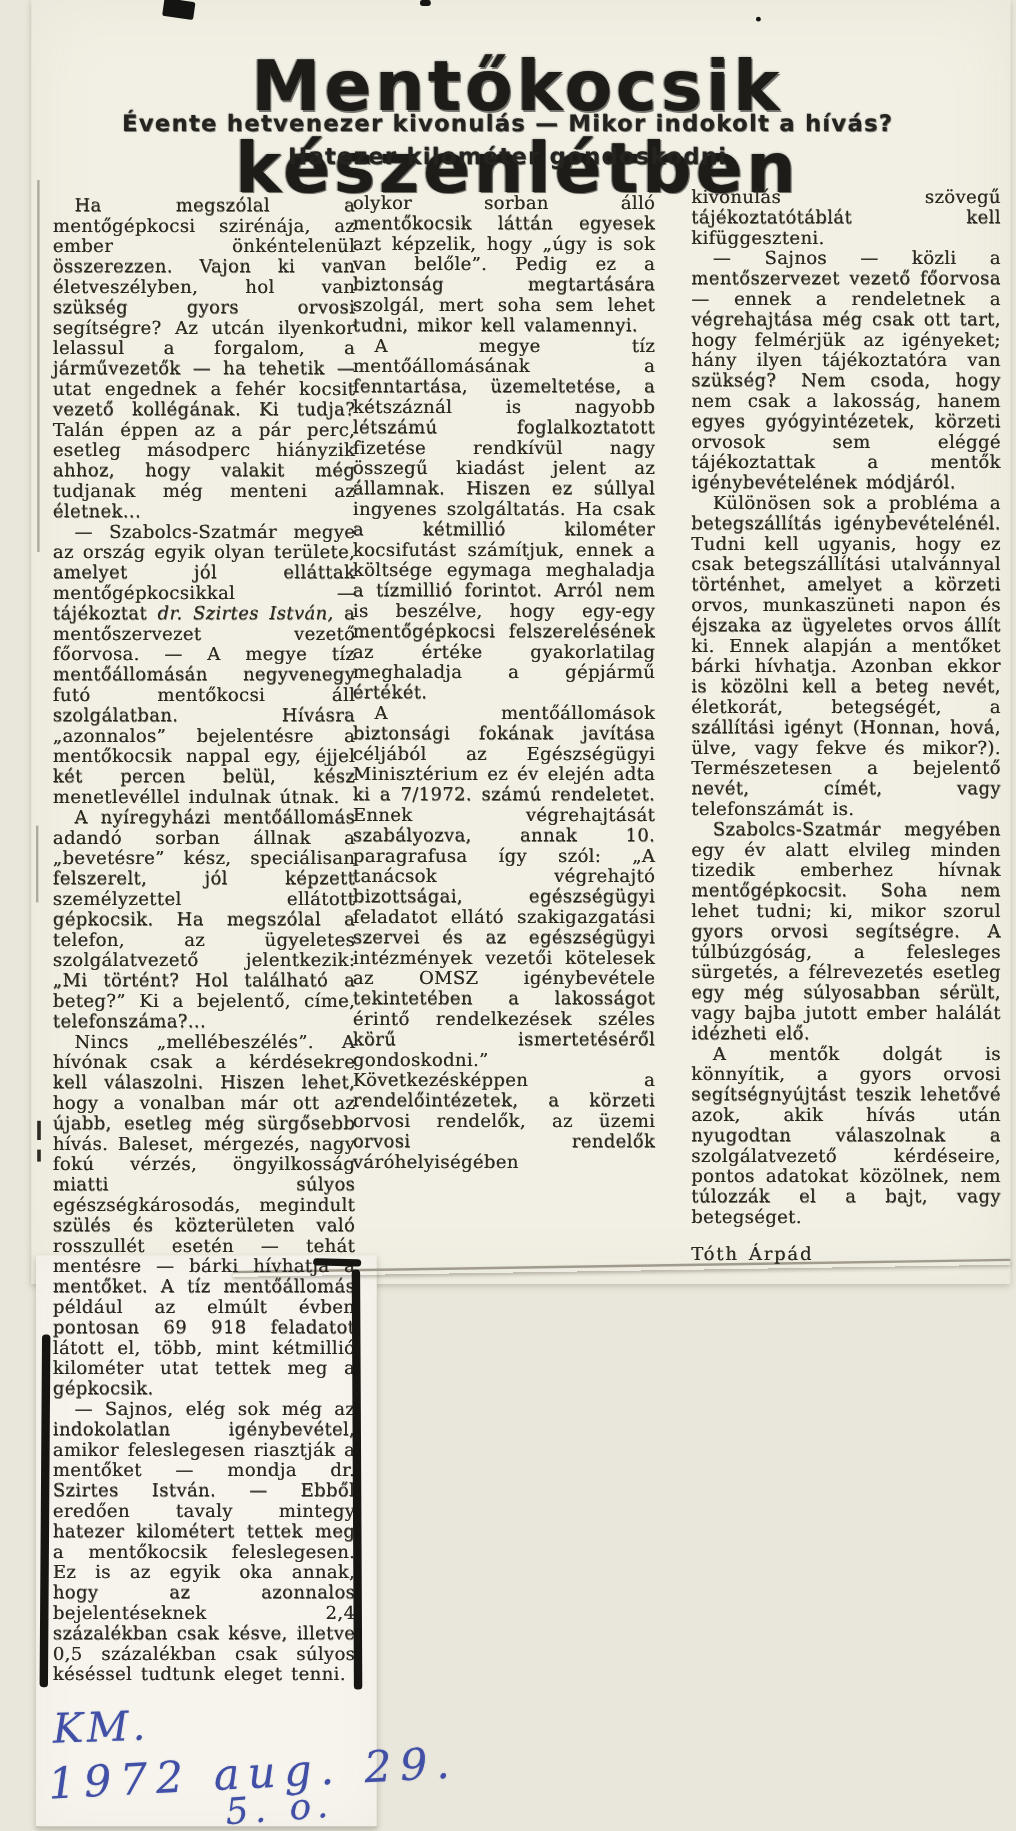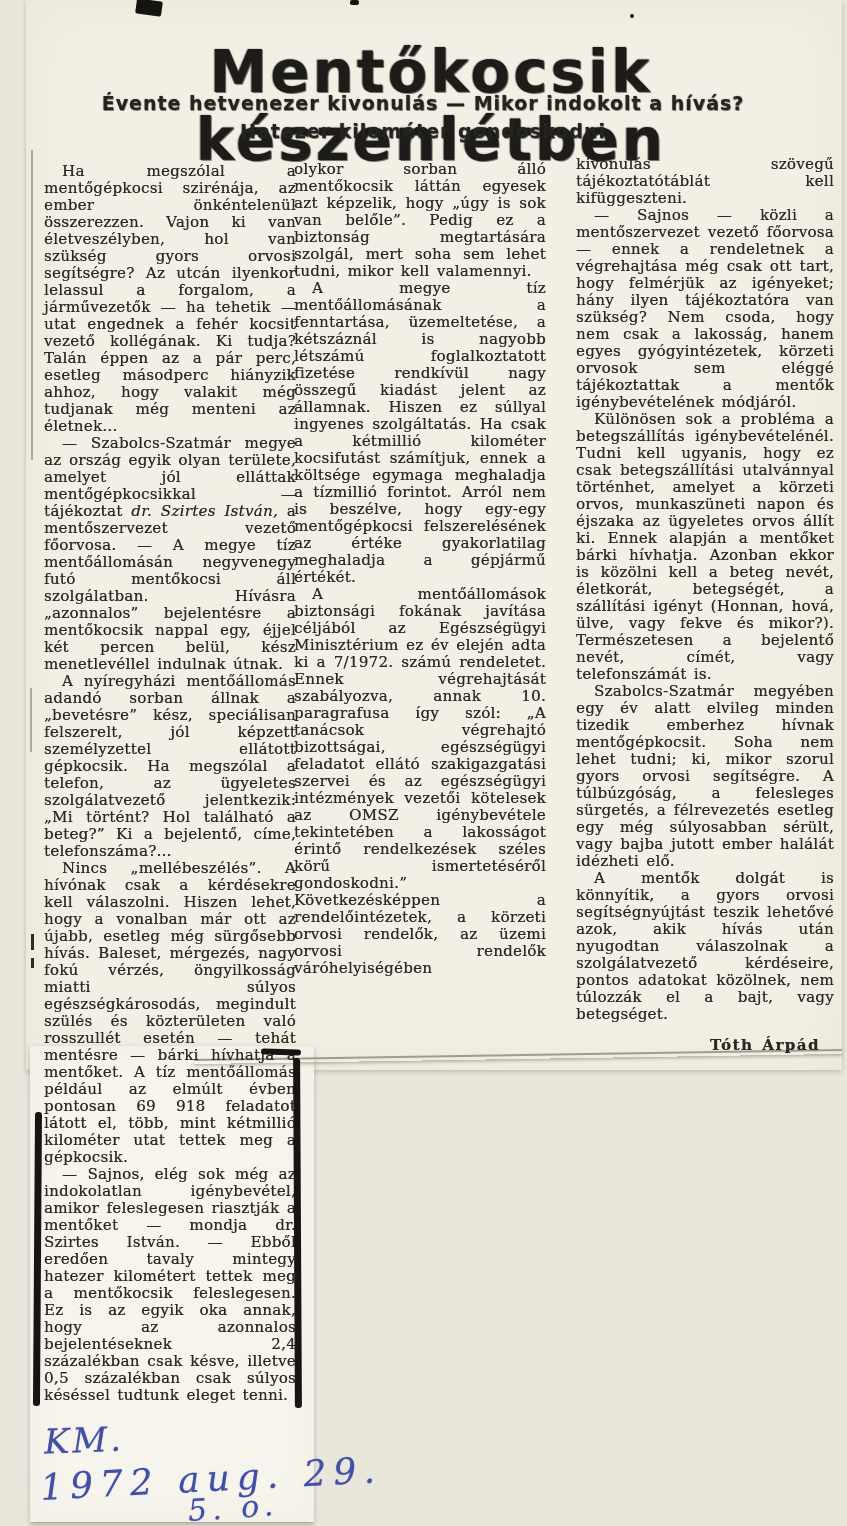--- a/index.html
+++ b/index.html
@@ -52,22 +52,22 @@
     text-align:justify;color:#2b2822;
     text-shadow:0.3px 0.3px 0 rgba(43,40,34,.65);
   }
   .col p{margin:0;text-indent:18px;}
   .col p.noindent{text-indent:0;}
   .col1{left:44px;top:163px;width:252px;}
   .col2{left:294px;top:161px;width:252px;}
   .col3{left:576px;top:156px;width:258px;}
   .em{font-style:italic;font-weight:normal;}
   .byline{
-    text-indent:0 !important;text-align:right;
-    font-weight:bold;margin-top:14px !important;padding-right:14px;
+    text-indent:0 !important;text-align:left;
+    font-weight:normal;margin-top:14px !important;padding-right:14px;
     letter-spacing:1.5px;
   }
   
   .marker{position:absolute;background:#161512;border-radius:3px;}
   .marker-left{left:34px;top:1112px;width:7px;height:294px;transform:rotate(0.4deg);}
   .marker-right{left:294px;top:1058px;width:7px;height:350px;transform:rotate(-0.3deg);}
   .marker-dash{left:261px;top:1049px;width:40px;height:6px;transform:rotate(1.5deg);}
   
   .speck{position:absolute;background:#141412;}
   .speck-a{left:136px;top:0;width:26px;height:15px;border-radius:2px;transform:rotate(8deg);}

